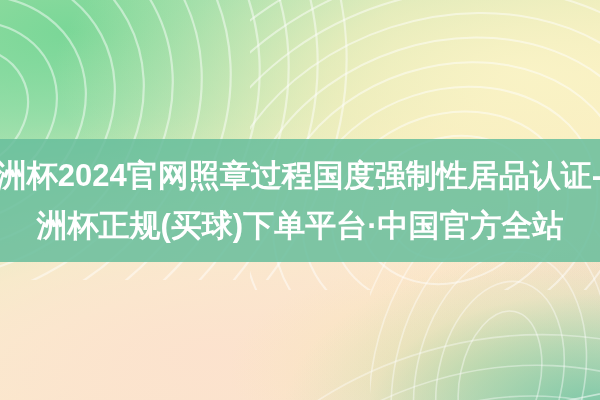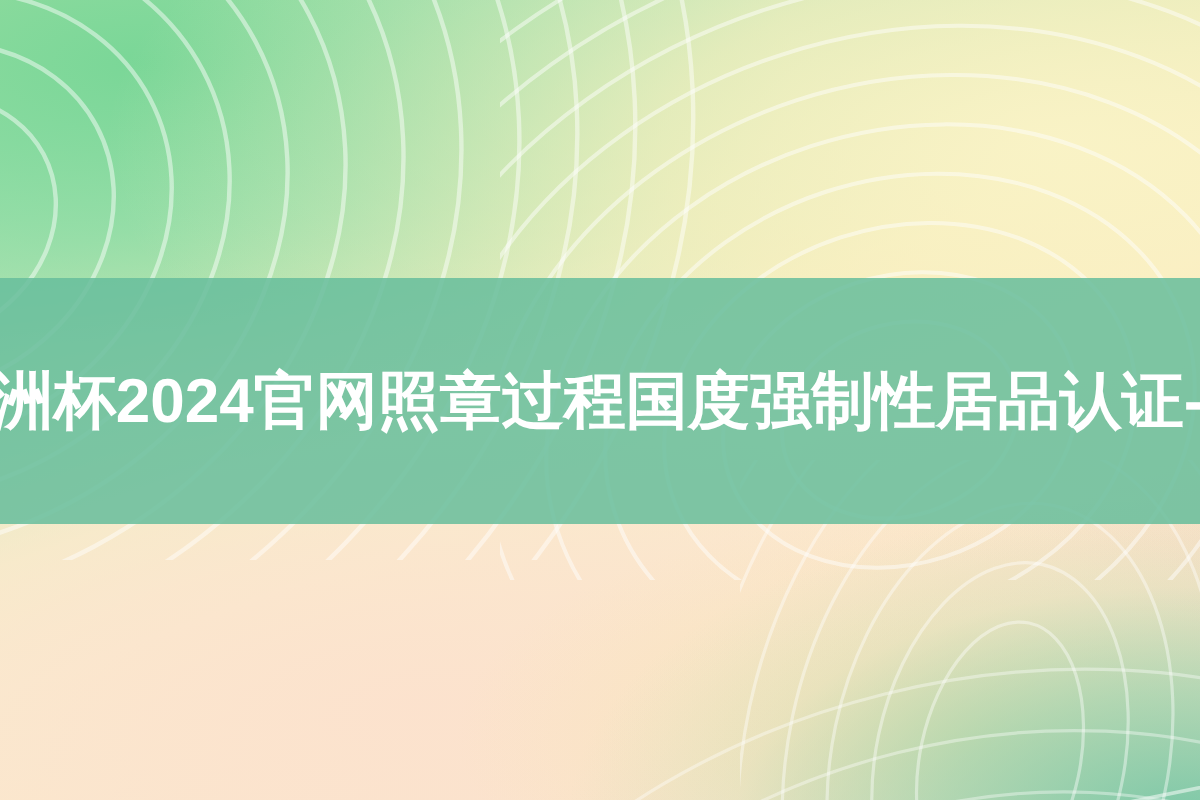--- a/index.html
+++ b/index.html
@@ -244,15 +244,16 @@
         <ellipse cx="130" cy="150" rx="128" ry="190" transform="rotate(12 130 150)"></ellipse>
         <ellipse cx="130" cy="150" rx="150" ry="220" transform="rotate(12 130 150)"></ellipse>
         <ellipse cx="130" cy="150" rx="172" ry="250" transform="rotate(12 130 150)"></ellipse>
         <ellipse cx="130" cy="150" rx="194" ry="280" transform="rotate(12 130 150)"></ellipse>
       </g>
     </svg>
   </div>
 
   <div id="text-band">
     <div class="band-line line-1">欧洲杯2024官网照章过程国度强制性居品认证-欧</div>
+    <div class="band-line line-2">洲杯正规(买球)下单平台·中国官方全站</div>
   </div>
 
 </div>
 
 </body></html>

